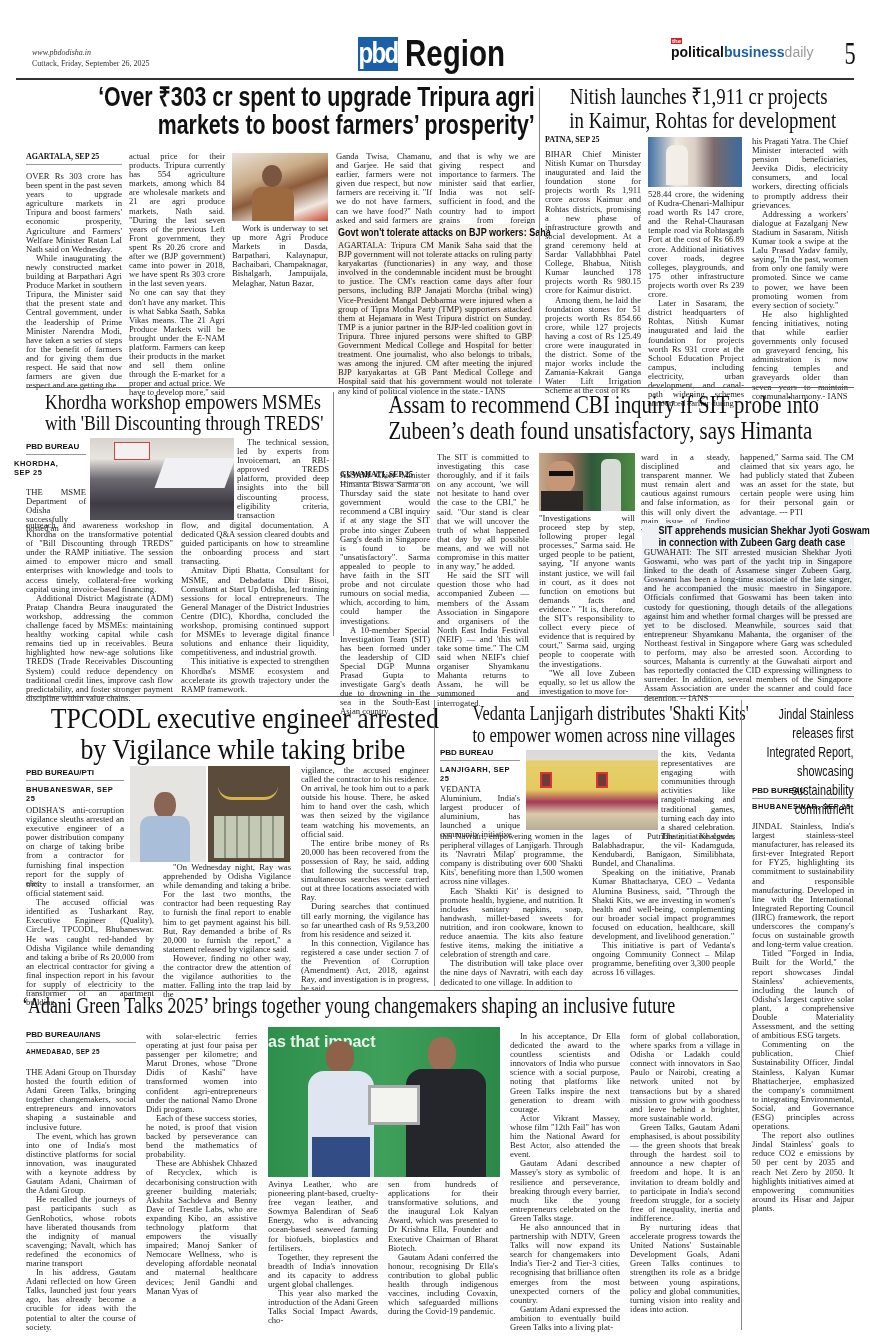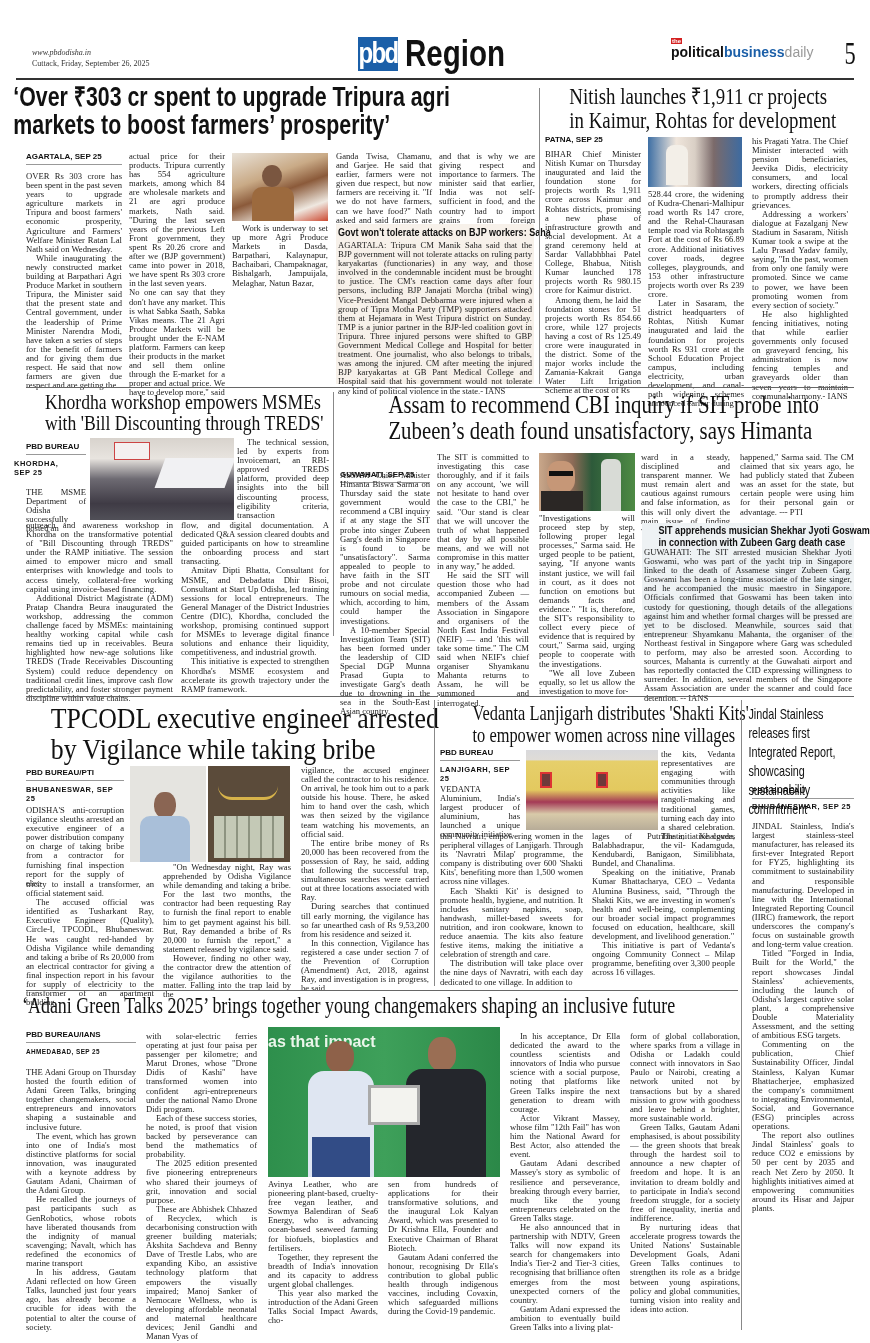--- a/index.html
+++ b/index.html
@@ -2,22 +2,22 @@
 <html><head>
 <meta charset="utf-8">
 <style>
 *{box-sizing:border-box;margin:0;padding:0}
 html,body{width:870px;height:1343px;background:#fff;overflow:hidden}
 body{font-family:"Liberation Serif",serif;color:#1a1a1a;position:relative}
 .abs{position:absolute}
 .txt{font-size:8.6px;line-height:9.1px;text-align:justify;hyphens:auto;color:#222}
 .txt p{text-indent:10px}
 .txt p.first{text-indent:0}
-.hl{font-family:"Liberation Serif",serif;color:#111;text-align:left;line-height:1}
-.dateline{font-family:Liberation Sans, sans-serif;font-weight:bold;font-size:8px;color:#111;padding-bottom:3px;border-bottom:1px solid #999;margin-bottom:8px}
+.hl{font-family:"Liberation Serif",serif;color:#111;text-align:right;line-height:1}
+.dateline{font-family:Liberation Serif, serif;font-weight:bold;font-size:8px;color:#111;padding-bottom:3px;border-bottom:1px solid #999;margin-bottom:8px}
 .byline{font-family:"Liberation Sans",sans-serif;font-weight:bold;font-size:8px;color:#111;padding-bottom:3px;border-bottom:1px solid #999;margin-bottom:6px}
 .byline2{font-family:"Liberation Sans",sans-serif;font-weight:bold;font-size:7.5px;letter-spacing:.5px;color:#111;margin-bottom:10px}
 .rule{position:absolute;background:#777}
 .photo{position:absolute;overflow:hidden}
 .boxhead{font-family:"Liberation Sans",sans-serif;font-weight:bold;font-size:10.5px;color:#111;text-align:center;line-height:12px}
 .shade{background:#f7f1ea}
 .shade2{background:#eef2f4}
 </style>
 </head>
 <body>
@@ -74,21 +74,21 @@
 </div>
 <div class="abs dateline" style="left:545px;top:135px;width:96px;border-bottom:none;margin-bottom:0">PATNA, SEP 25</div>
 <div class="abs txt" style="left:545px;top:150px;width:96px">
   <p class="first">BIHAR Chief Minister Nitish Kumar on Thursday inaugurated and laid the foundation stone for projects worth Rs 1,911 crore across Kaimur and Rohtas districts, promising a new phase of infrastructure growth and social development. At a grand ceremony held at Sardar Vallabhbhai Patel College, Bhabua, Nitish Kumar launched 178 projects worth Rs 980.15 crore for Kaimur district.</p>
   <p>Among them, he laid the foundation stones for 51 projects worth Rs 854.66 crore, while 127 projects having a cost of Rs 125.49 crore were inaugurated in the district. Some of the major works include the Zamania-Kakrait Ganga Water Lift Irrigation Scheme at the cost of Rs</p>
 </div>
 <div class="photo" style="left:648px;top:137px;width:94px;height:50px;background:linear-gradient(90deg,#3e6fa4 0%,#f0e6dc 30%,#d9cfc5 50%,#7b6a6a 70%,#3d6ba1 100%)">
   <div style="position:absolute;left:18px;top:8px;width:22px;height:40px;background:#f3efe8;border-radius:8px 8px 0 0"></div>
 </div>
 <div class="abs txt" style="left:648px;top:190px;width:96px">
-  <p class="first">528.44 crore, the widening of Kudra-Chenari-Malhipur road worth Rs 147 crore, and the Rehal-Chaurasan temple road via Rohtasgarh Fort at the cost of Rs 66.89 crore. Additional initiatives cover roads, degree colleges, playgrounds, and 153 other infrastructure projects worth over Rs 239 crore.</p>
+  <p class="first">528.44 crore, the widening of Kudra-Chenari-Malhipur road worth Rs 147 crore, and the Rehal-Chaurasan temple road via Rohtasgarh Fort at the cost of Rs 66.89 crore. Additional initiatives cover roads, degree colleges, playgrounds, and 175 other infrastructure projects worth over Rs 239 crore.</p>
   <p>Later in Sasaram, the district headquarters of Rohtas, Nitish Kumar inaugurated and laid the foundation for projects worth Rs 931 crore at the School Education Project campus, including electricity, urban development, and canal-path widening schemes announced earlier during</p>
 </div>
 <div class="abs txt" style="left:752px;top:137px;width:96px">
   <p class="first">his Pragati Yatra. The Chief Minister interacted with pension beneficiaries, Jeevika Didis, electricity consumers, and local workers, directing officials to promptly address their grievances.</p>
   <p>Addressing a workers' dialogue at Fazalganj New Stadium in Sasaram, Nitish Kumar took a swipe at the Lalu Prasad Yadav family, saying, "In the past, women from only one family were promoted. Since we came to power, we have been promoting women from every section of society."</p>
   <p>He also highlighted fencing initiatives, noting that while earlier governments only focused on graveyard fencing, his administration is now fencing temples and graveyards older than seven years to maintain communal harmony.- IANS</p>
 </div>
 
 <div class="rule" style="left:26px;top:387px;width:828px;height:1px;background:#666"></div>
 
@@ -229,21 +229,20 @@
 <div class="abs byline2" style="left:26px;top:1047px;width:110px;transform:scaleX(.85);transform-origin:left">AHMEDABAD, SEP 25</div>
 <div class="abs txt" style="left:26px;top:1068px;width:110px">
   <p class="first">THE Adani Group on Thursday hosted the fourth edition of Adani Green Talks, bringing together changemakers, social entrepreneurs and innovators shaping a sustainable and inclusive future.</p>
   <p>The event, which has grown into one of India's most distinctive platforms for social innovation, was inaugurated with a keynote address by Gautam Adani, Chairman of the Adani Group.</p>
   <p>He recalled the journeys of past participants such as GenRobotics, whose robots have liberated thousands from the indignity of manual scavenging; Navalt, which has redefined the economics of marine transport</p>
   <p>In his address, Gautam Adani reflected on how Green Talks, launched just four years ago, has already become a crucible for ideas with the potential to alter the course of society.</p>
 </div>
 <div class="abs txt" style="left:146px;top:1032px;width:111px">
   <p class="first">with solar-electric ferries operating at just four paisa per passenger per kilometre; and Marut Drones, whose "Drone Didis of Kashi" have transformed women into confident agri-entrepreneurs under the national Namo Drone Didi program.</p>
   <p>Each of these success stories, he noted, is proof that vision backed by perseverance can bend the mathematics of probability.</p>
-  <p>The 2025 edition presented five pioneering entrepreneurs who shared their journeys of grit, innovation and social purpose.</p>
   <p>These are Abhishek Chhazed of Recyclex, which is decarbonising construction with greener building materials; Akshita Sachdeva and Benny Dave of Trestle Labs, who are expanding Kibo, an assistive technology platform that empowers the visually impaired; Manoj Sanker of Nemocare Wellness, who is developing affordable neonatal and maternal healthcare devices; Jenil Gandhi and Manan Vyas of</p>
 </div>
 <div class="photo" style="left:268px;top:1027px;width:232px;height:150px;background:linear-gradient(90deg,#2e8f4c 0%,#3ea05a 50%,#2b8848 100%)">
   <div style="position:absolute;left:0;top:6px;font-family:'Liberation Sans',sans-serif;font-weight:bold;font-size:16px;color:#eaf5ea">as that impact</div>
   <div style="position:absolute;left:58px;top:14px;width:28px;height:32px;border-radius:45%;background:#8e6149"></div>
   <div style="position:absolute;left:40px;top:44px;width:66px;height:106px;background:#dfe6f2;border-radius:16px 16px 0 0"></div>
   <div style="position:absolute;left:44px;top:110px;width:58px;height:40px;background:#324c86"></div>
   <div style="position:absolute;left:160px;top:10px;width:28px;height:34px;border-radius:45%;background:#9a6e54"></div>
   <div style="position:absolute;left:138px;top:42px;width:80px;height:108px;background:#24262c;border-radius:16px 16px 0 0"></div>
   <div style="position:absolute;left:100px;top:58px;width:52px;height:40px;background:#f3f3ef;border:3px solid #aaa"></div>

